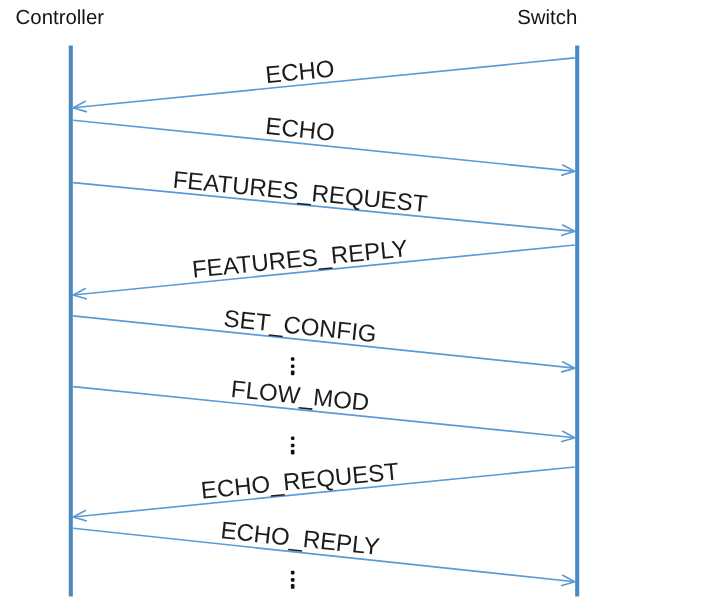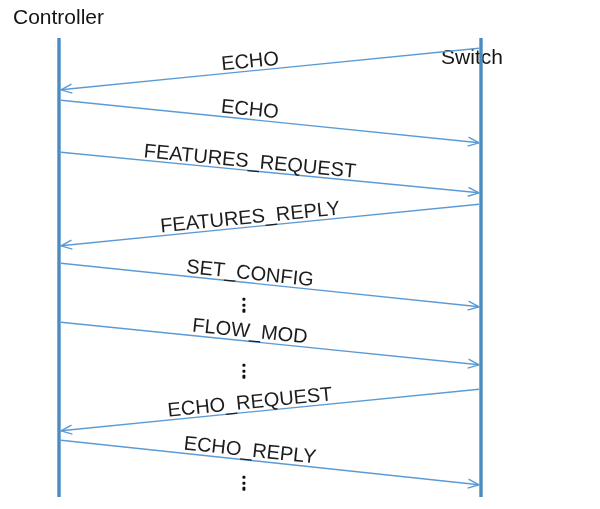--- a/index.html
+++ b/index.html
@@ -8,26 +8,26 @@
   #stage {
     position: relative;
     width: 600px; height: 509px;
     background: #ffffff;
     overflow: hidden;
     font-family: "Liberation Sans", sans-serif;
   }
   .participant {
     position: absolute;
     top: 5px;
-    font-size: 21px;
+    font-size: 17px;
     color: #141414;
     white-space: nowrap;
   }
   #participant-controller { left: 13px; }
-  #participant-switch { left: 472px; transform: translateX(-50%); margin-top: 40px; }
+  #participant-switch { left: 456px; transform: translateX(-50%); }
   #diagram-svg { position: absolute; left: 0; top: 0; }
   #label-layer { position: absolute; left: 0; top: 0; width: 100%; height: 100%; pointer-events: none; }
   .msg-label {
     position: absolute;
     font-size: 20px;
     color: #1c1c1c;
     white-space: nowrap;
     transform-origin: 50% 50%;
   }
   .ellipsis {

